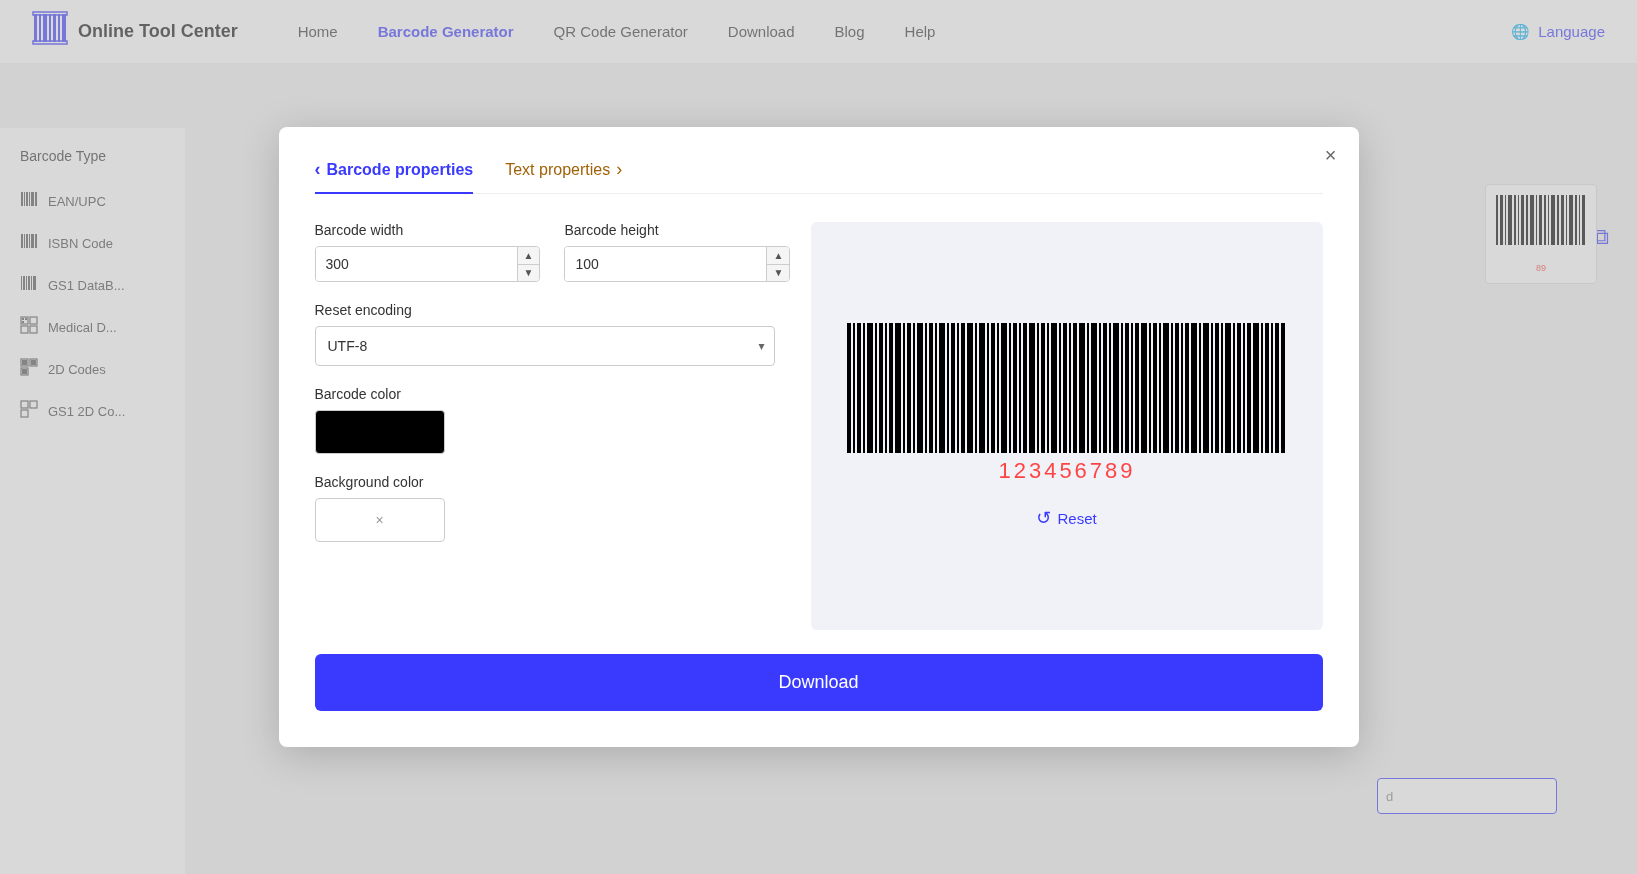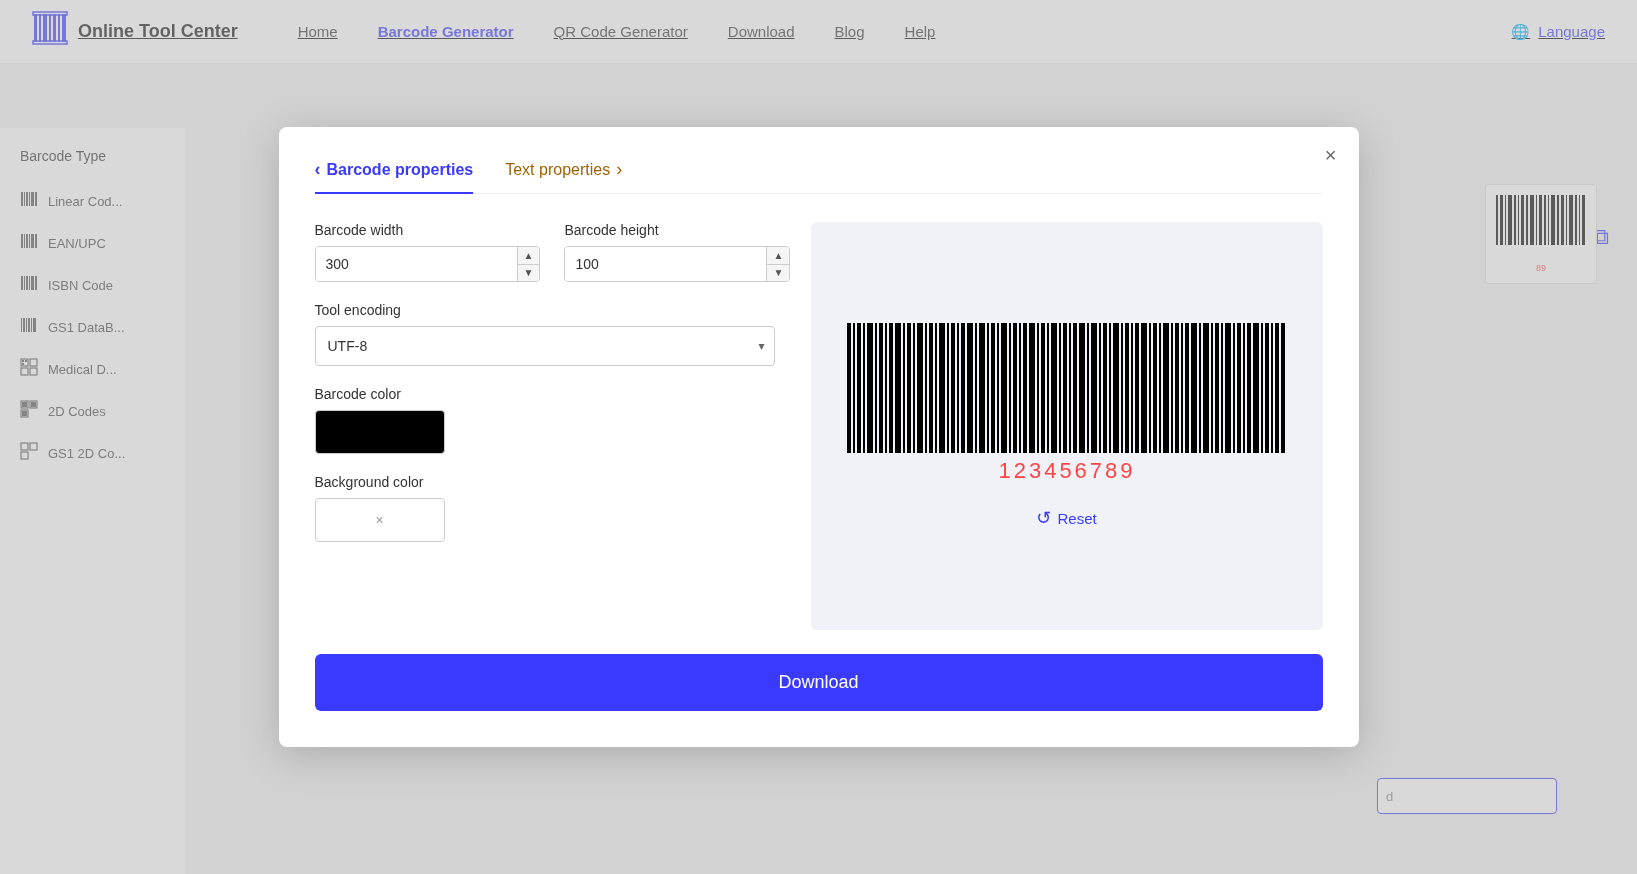--- a/index.html
+++ b/index.html
@@ -15,21 +15,20 @@
     
     .navbar {
       background: #fff;
       display: flex;
       align-items: center;
       padding: 0 32px;
       height: 64px;
       border-bottom: 1px solid #eee;
       position: relative;
       z-index: 1;
-      text-decoration: underline;
     }
     .nav-logo {
       display: flex;
       align-items: center;
       gap: 10px;
       margin-right: 60px;
     }
     .nav-logo-icon {
       color: #3a3aff;
       font-size: 28px;
@@ -422,33 +421,20 @@
       <span class="item-icon">
         <svg width="18" height="18" viewBox="0 0 18 18">
             <rect x="1" y="2" width="2" height="14" fill="#555"></rect>
             <rect x="4" y="2" width="1" height="14" fill="#555"></rect>
             <rect x="6" y="2" width="2" height="14" fill="#555"></rect>
             <rect x="9" y="2" width="1" height="14" fill="#555"></rect>
             <rect x="11" y="2" width="3" height="14" fill="#555"></rect>
             <rect x="15" y="2" width="2" height="14" fill="#555"></rect>
           </svg>
       </span>
-      <span>Linear Cod...</span>
-    </div>
-    <div class="bg-sidebar-item">
-      <span class="item-icon">
-        <svg width="18" height="18" viewBox="0 0 18 18">
-            <rect x="1" y="2" width="2" height="14" fill="#555"></rect>
-            <rect x="4" y="2" width="1" height="14" fill="#555"></rect>
-            <rect x="6" y="2" width="2" height="14" fill="#555"></rect>
-            <rect x="9" y="2" width="1" height="14" fill="#555"></rect>
-            <rect x="11" y="2" width="3" height="14" fill="#555"></rect>
-            <rect x="15" y="2" width="2" height="14" fill="#555"></rect>
-          </svg>
-      </span>
       <span>EAN/UPC</span>
     </div>
     <div class="bg-sidebar-item">
       <span class="item-icon">
         <svg width="18" height="18" viewBox="0 0 18 18">
             <rect x="1" y="2" width="2" height="14" fill="#555"></rect>
             <rect x="4" y="2" width="1" height="14" fill="#555"></rect>
             <rect x="6" y="2" width="2" height="14" fill="#555"></rect>
             <rect x="9" y="2" width="1" height="14" fill="#555"></rect>
             <rect x="11" y="2" width="3" height="14" fill="#555"></rect>
@@ -589,21 +575,21 @@
               <input type="text" value="100" style="">
               <div class="spin-buttons">
                 <button class="spin-btn">▲</button>
                 <button class="spin-btn">▼</button>
               </div>
             </div>
           </div>
         </div>
 
         <div>
-          <div class="field-label">Tool encoding</div>
+          <div class="field-label">Reset encoding</div>
           <div class="select-wrapper">
             <select>
               <option>UTF-8</option>
               <option>ASCII</option>
               <option>ISO-8859-1</option>
             </select>
             <span class="select-arrow">▾</span>
           </div>
         </div>
 

